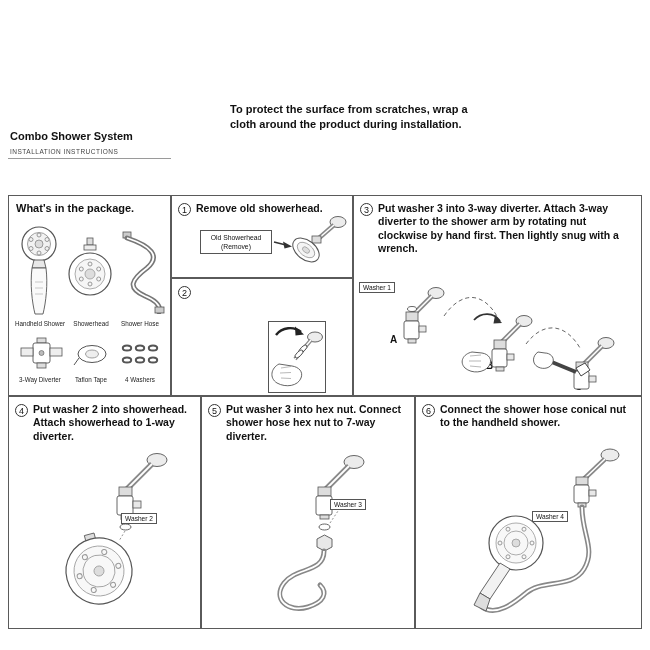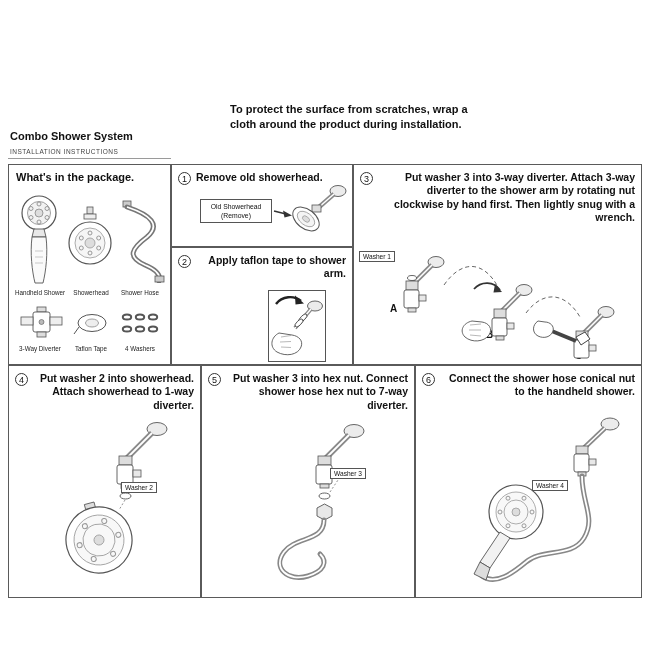--- a/index.html
+++ b/index.html
@@ -7,34 +7,34 @@
   .sheet {
     position:relative; width:650px; height:650px; background:#fff;
     font-family:"Liberation Sans", sans-serif; color:#111; overflow:hidden;
   }
   .top-note { position:absolute; left:230px; top:102px; width:260px;
     font-size:11px; font-weight:bold; line-height:1.32; }
   .brand { position:absolute; left:10px; top:130px; font-size:11px; font-weight:bold; }
   .brand-sub { position:absolute; left:10px; top:148px; font-size:6.5px; letter-spacing:.5px; color:#444; }
   .brand-rule { position:absolute; left:8px; top:158px; width:163px; height:1px; background:#9a9a9a; }
 
-  .box { position:absolute; border:1px solid #5a5a5a; background:#fff; }
+  .box { position:absolute; border:1px solid #5a5a5a; background:#fff;margin-top:31px; }
   .box-pkg { left:8px;   top:164px; width:163px; height:201px; }
   .box-s1  { left:171px; top:164px; width:182px; height:83px; }
   .box-s2  { left:171px; top:247px; width:182px; height:118px; }
   .box-s3  { left:353px; top:164px; width:289px; height:201px; }
   .box-s4  { left:8px;   top:365px; width:193px; height:233px; }
   .box-s5  { left:201px; top:365px; width:214px; height:233px; }
   .box-s6  { left:415px; top:365px; width:227px; height:233px; }
 
   .pkg-title { position:absolute; left:7px; top:6px; font-size:11px; font-weight:bold; }
   .step-head { display:flex; gap:5px; padding:6px 6px 0 6px; align-items:flex-start; }
   .step-num { flex:0 0 auto; width:13px; height:13px; border:1px solid #333; border-radius:50%;
     font-size:9px; line-height:12px; text-align:center; margin-top:1px; background:#fff; }
-  .step-text { font-size:10.5px; font-weight:bold; line-height:1.27;text-align:right; }
+  .step-text { font-size:10.5px; font-weight:bold; line-height:1.27; }
 
   .pkg-label { position:absolute; font-size:6.3px; color:#222; text-align:center; }
   .tag { position:absolute; border:1px solid #555; background:#fff; font-size:6.6px;
     padding:1px 3px; white-space:nowrap; z-index:2; }
   .callout { position:absolute; border:1px solid #555; background:#fff; font-size:6.8px;
     text-align:center; padding:2px 4px; line-height:1.35; }
   .sub-letter { position:absolute; font-size:10px; font-weight:bold; }
   .art { position:absolute; }
   .frame { position:absolute; border:1px solid #555; background:#fff; }
   svg { display:block; }
@@ -141,21 +141,20 @@
         <ellipse cx="34" cy="38" rx="4" ry="2.5" fill="#ddd" stroke="#999" stroke-width="0.7"></ellipse>
       </g>
       <line x1="2" y1="30" x2="14" y2="33" stroke="#333" stroke-width="1.3"></line>
       <polygon points="20,34.5 11,29.5 12.5,36.5" fill="#333"></polygon>
     </svg>
   </section>
 
   <section class="box box-s2">
     <div class="step-head">
       <span class="step-num">2</span>
-      <span class="step-text">Apply taflon tape to shower arm.</span>
     </div>
     <div class="frame" style="left:96px;top:42px;width:58px;height:72px">
       <svg width="56" height="70" viewBox="0 0 56 70">
         <path d="M7,13 C13,5 25,4 32,10" stroke="#222" stroke-width="2.4" fill="none"></path>
         <polygon points="35,12.5 26,4.5 26.5,13.5" fill="#222"></polygon>
         <ellipse cx="46" cy="15" rx="7.5" ry="5" fill="#ececec" stroke="#555" stroke-width="0.9"></ellipse>
         <line x1="42" y1="18" x2="26" y2="37" stroke="#888" stroke-width="4"></line>
         <line x1="42" y1="18" x2="26" y2="37" stroke="#fff" stroke-width="1.4"></line>
         <ellipse cx="34" cy="27" rx="2.2" ry="5" transform="rotate(47 34 27)" fill="#fff" stroke="#333" stroke-width="0.8"></ellipse>
         <ellipse cx="30" cy="32" rx="2.2" ry="5" transform="rotate(47 30 32)" fill="#fff" stroke="#333" stroke-width="0.8"></ellipse>

